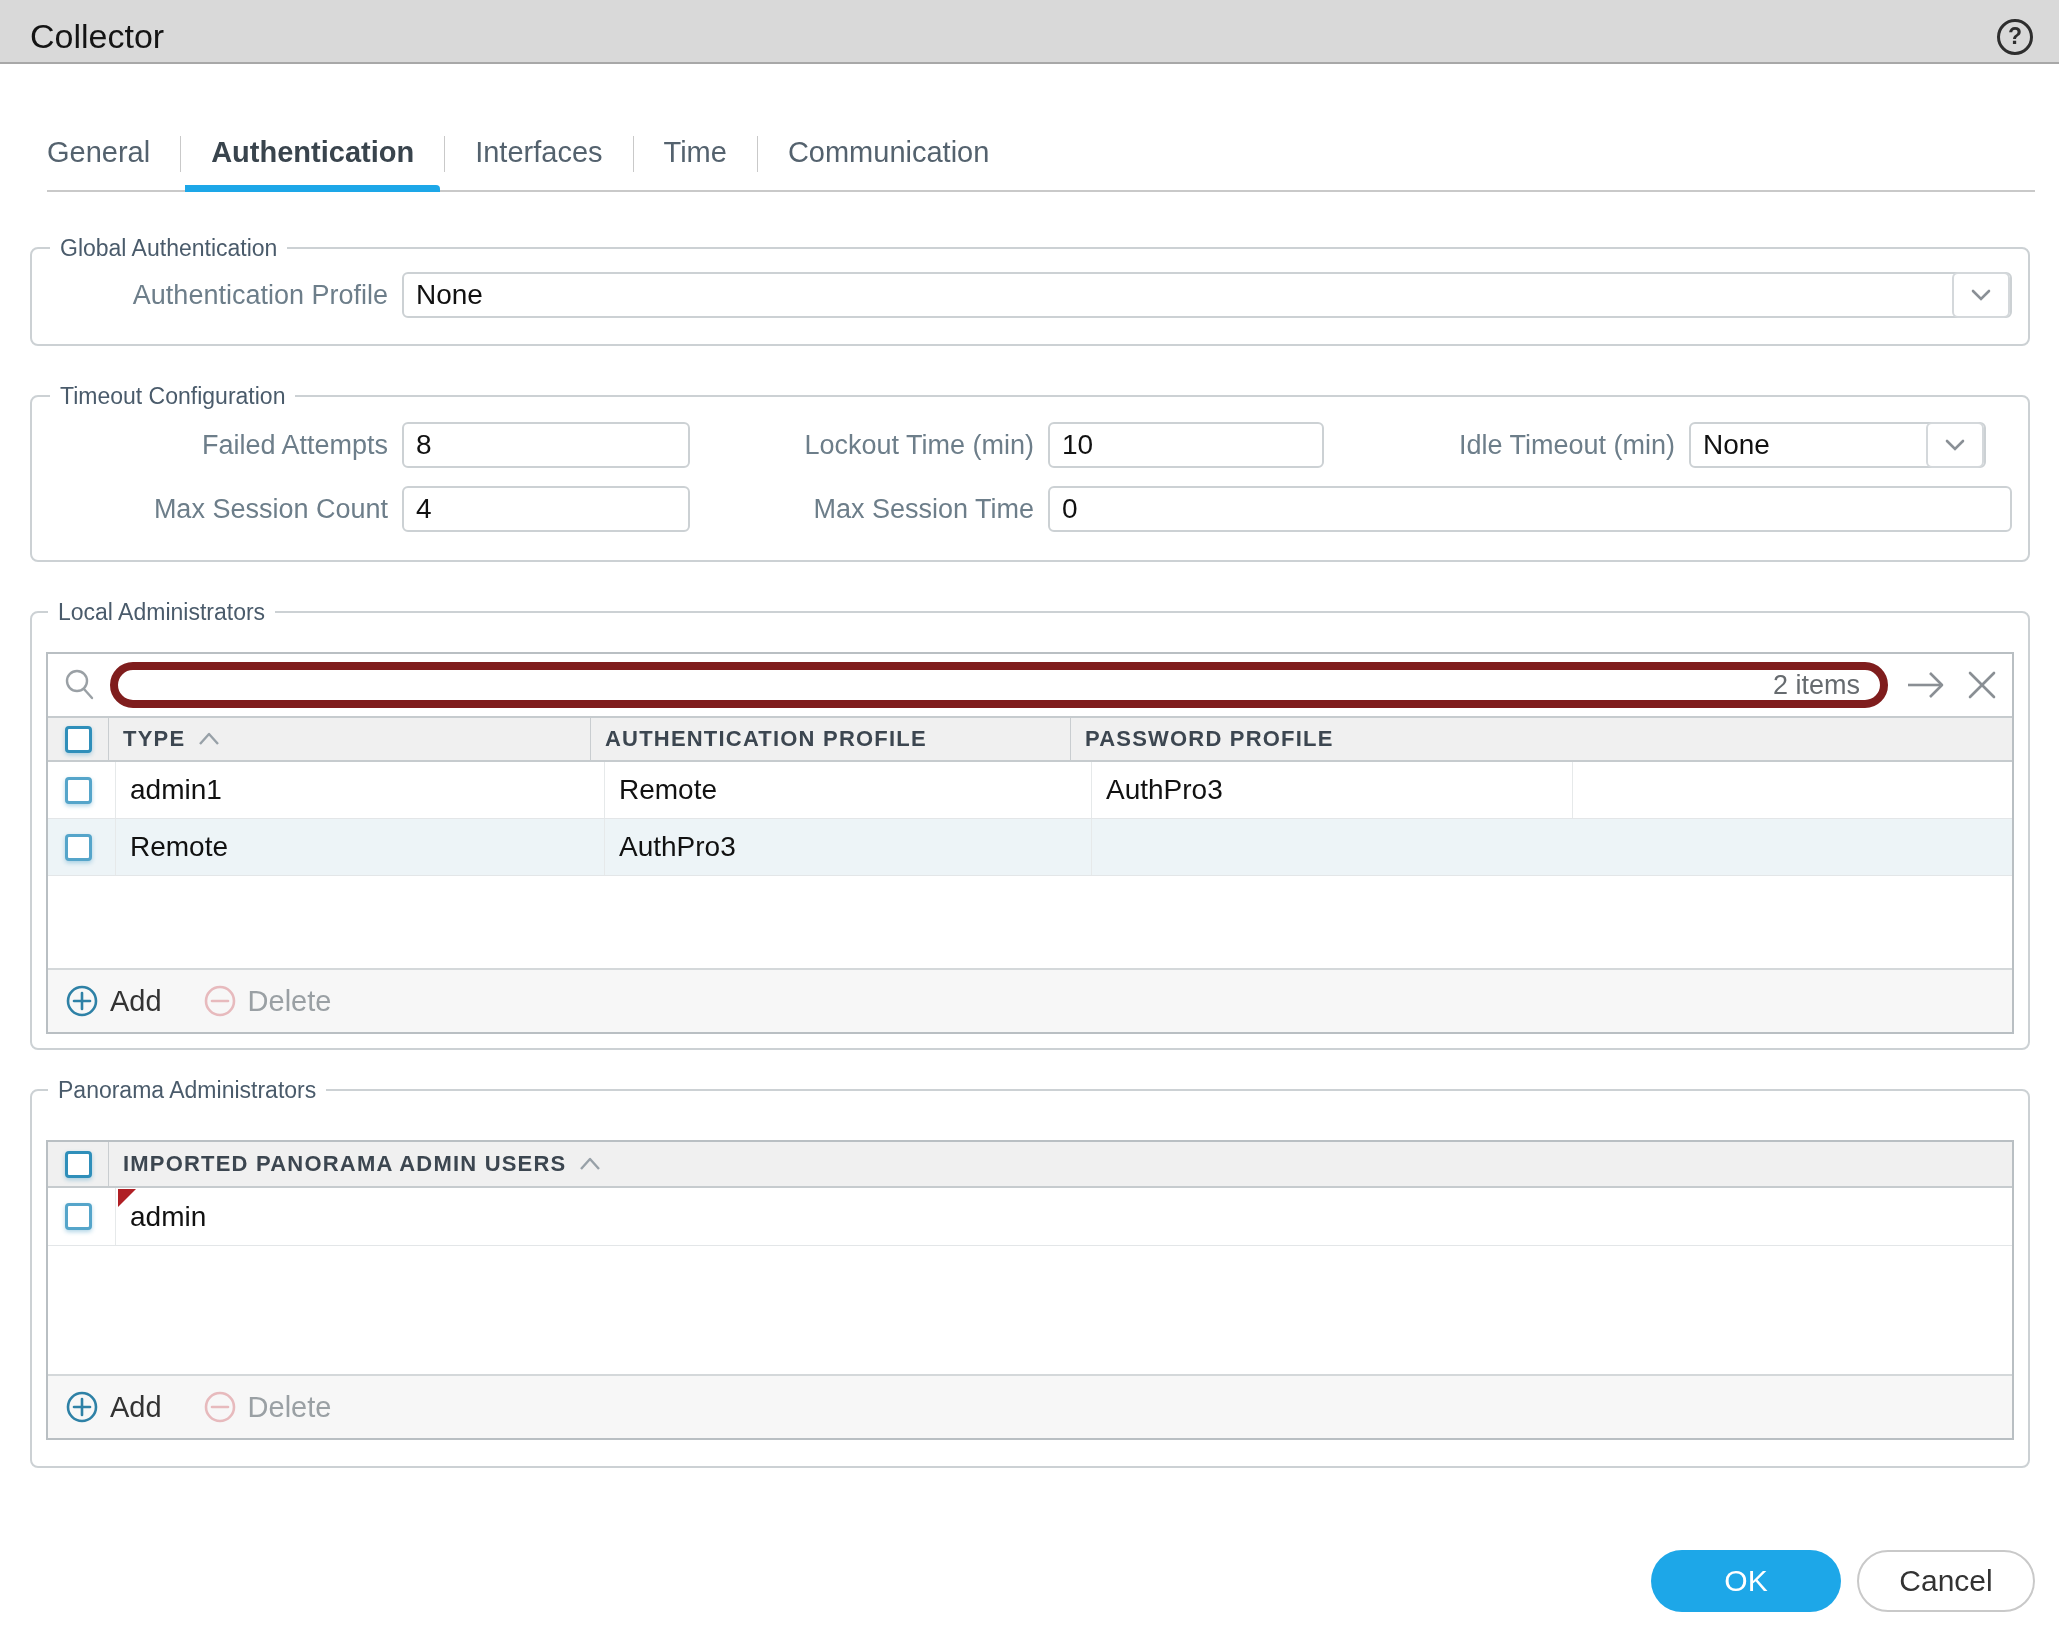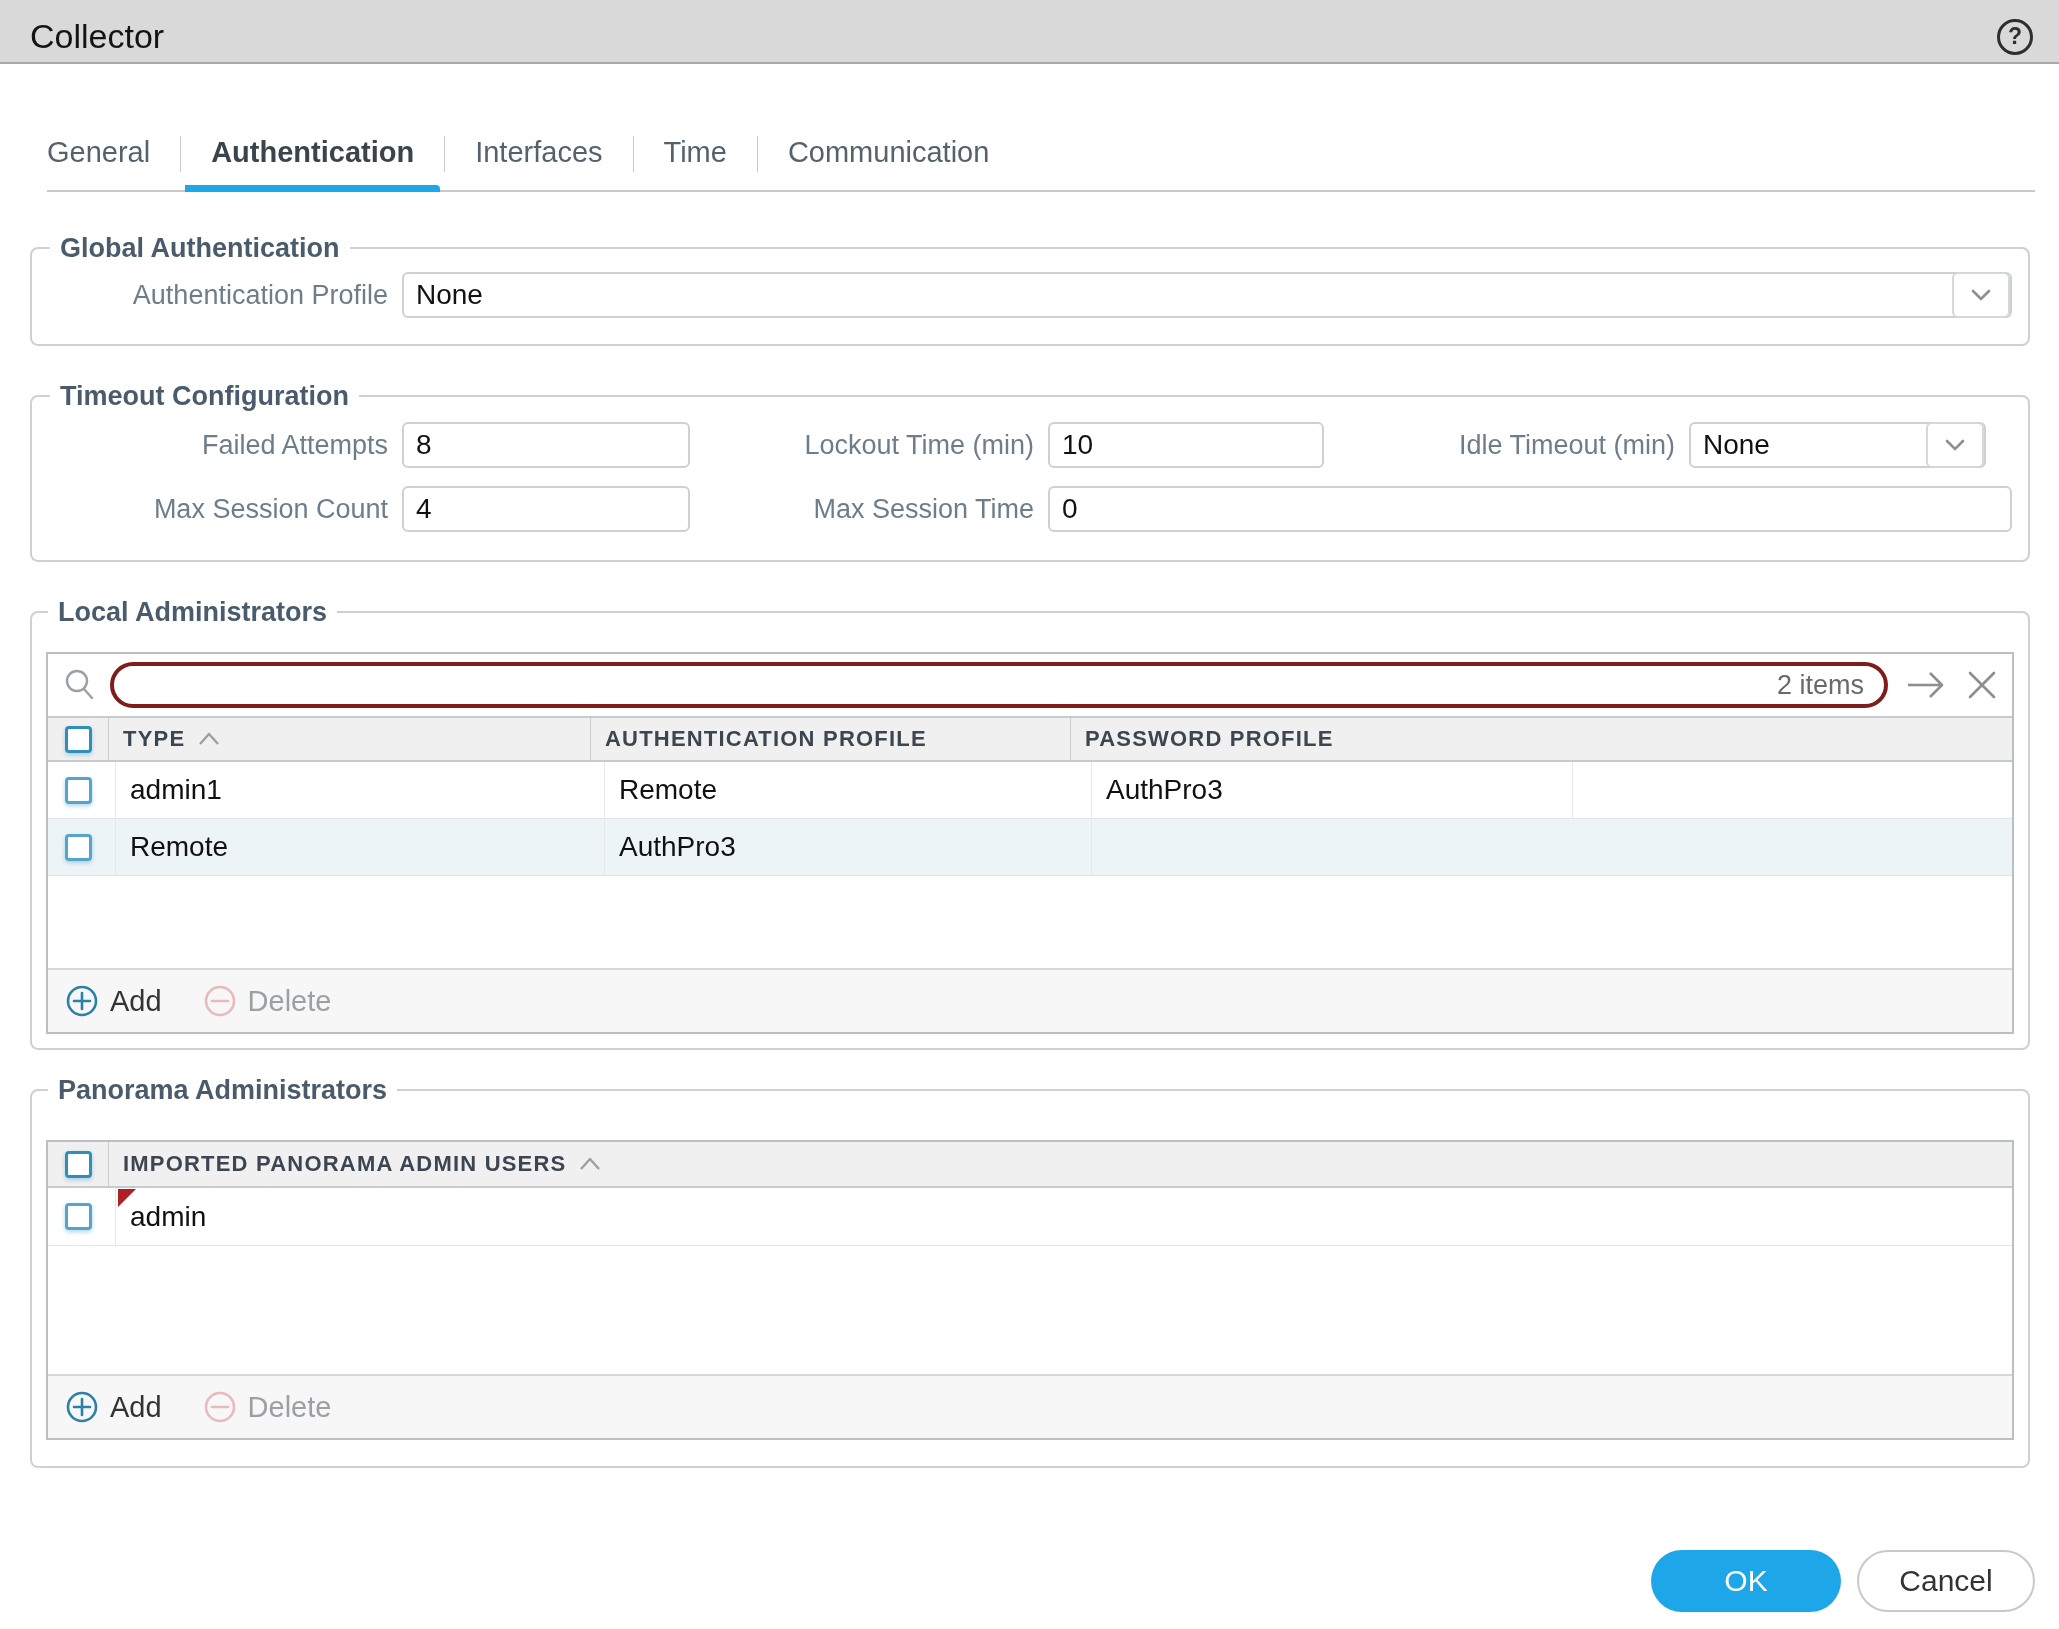--- a/index.html
+++ b/index.html
@@ -56,22 +56,22 @@
   .tabsep { width: 1px; height: 36px; background: #c9c9c9; margin-top: 2px; }
 
   
   fieldset {
     border: 2px solid #ccd1d4;
     border-radius: 8px;
     margin: 0 29px 0 30px;
     position: relative;
   }
   legend {
-    font-size: 27px;
-    font-weight: bold;
+    font-size: 23px;
+    font-weight: normal;
     color: #4a5b6b;
     padding: 0 10px;
     margin-left: 2px;
     line-height: 32px;
   }
   .fs-global  { margin-top: 40px; padding: 8px 16px 26px; }
   .fs-timeout { margin-top: 34px; padding: 10px 16px 28px; }
   .fs-local   { margin-top: 34px; padding: 24px 14px 14px; }
   .fs-pano    { margin-top: 24px; padding: 34px 14px 26px; }
 
@@ -121,21 +121,21 @@
 
   
   .tbl {
     border: 2px solid #b9bfc3;
     background: #fff;
   }
   .search-row { height: 62px; display: flex; align-items: center; padding: 0 12px; }
   .search-pill {
     flex: 1;
     height: 46px;
-    border: 4px solid #7f1d1d;
+    border: 8px solid #7f1d1d;
     border-radius: 24px;
     margin-left: 10px;
     display: flex; align-items: center;
     padding: 0 20px;
     background: #fff;
   }
   .search-input {
     flex: 1;
     border: none; outline: none;
     font-size: 27px;

